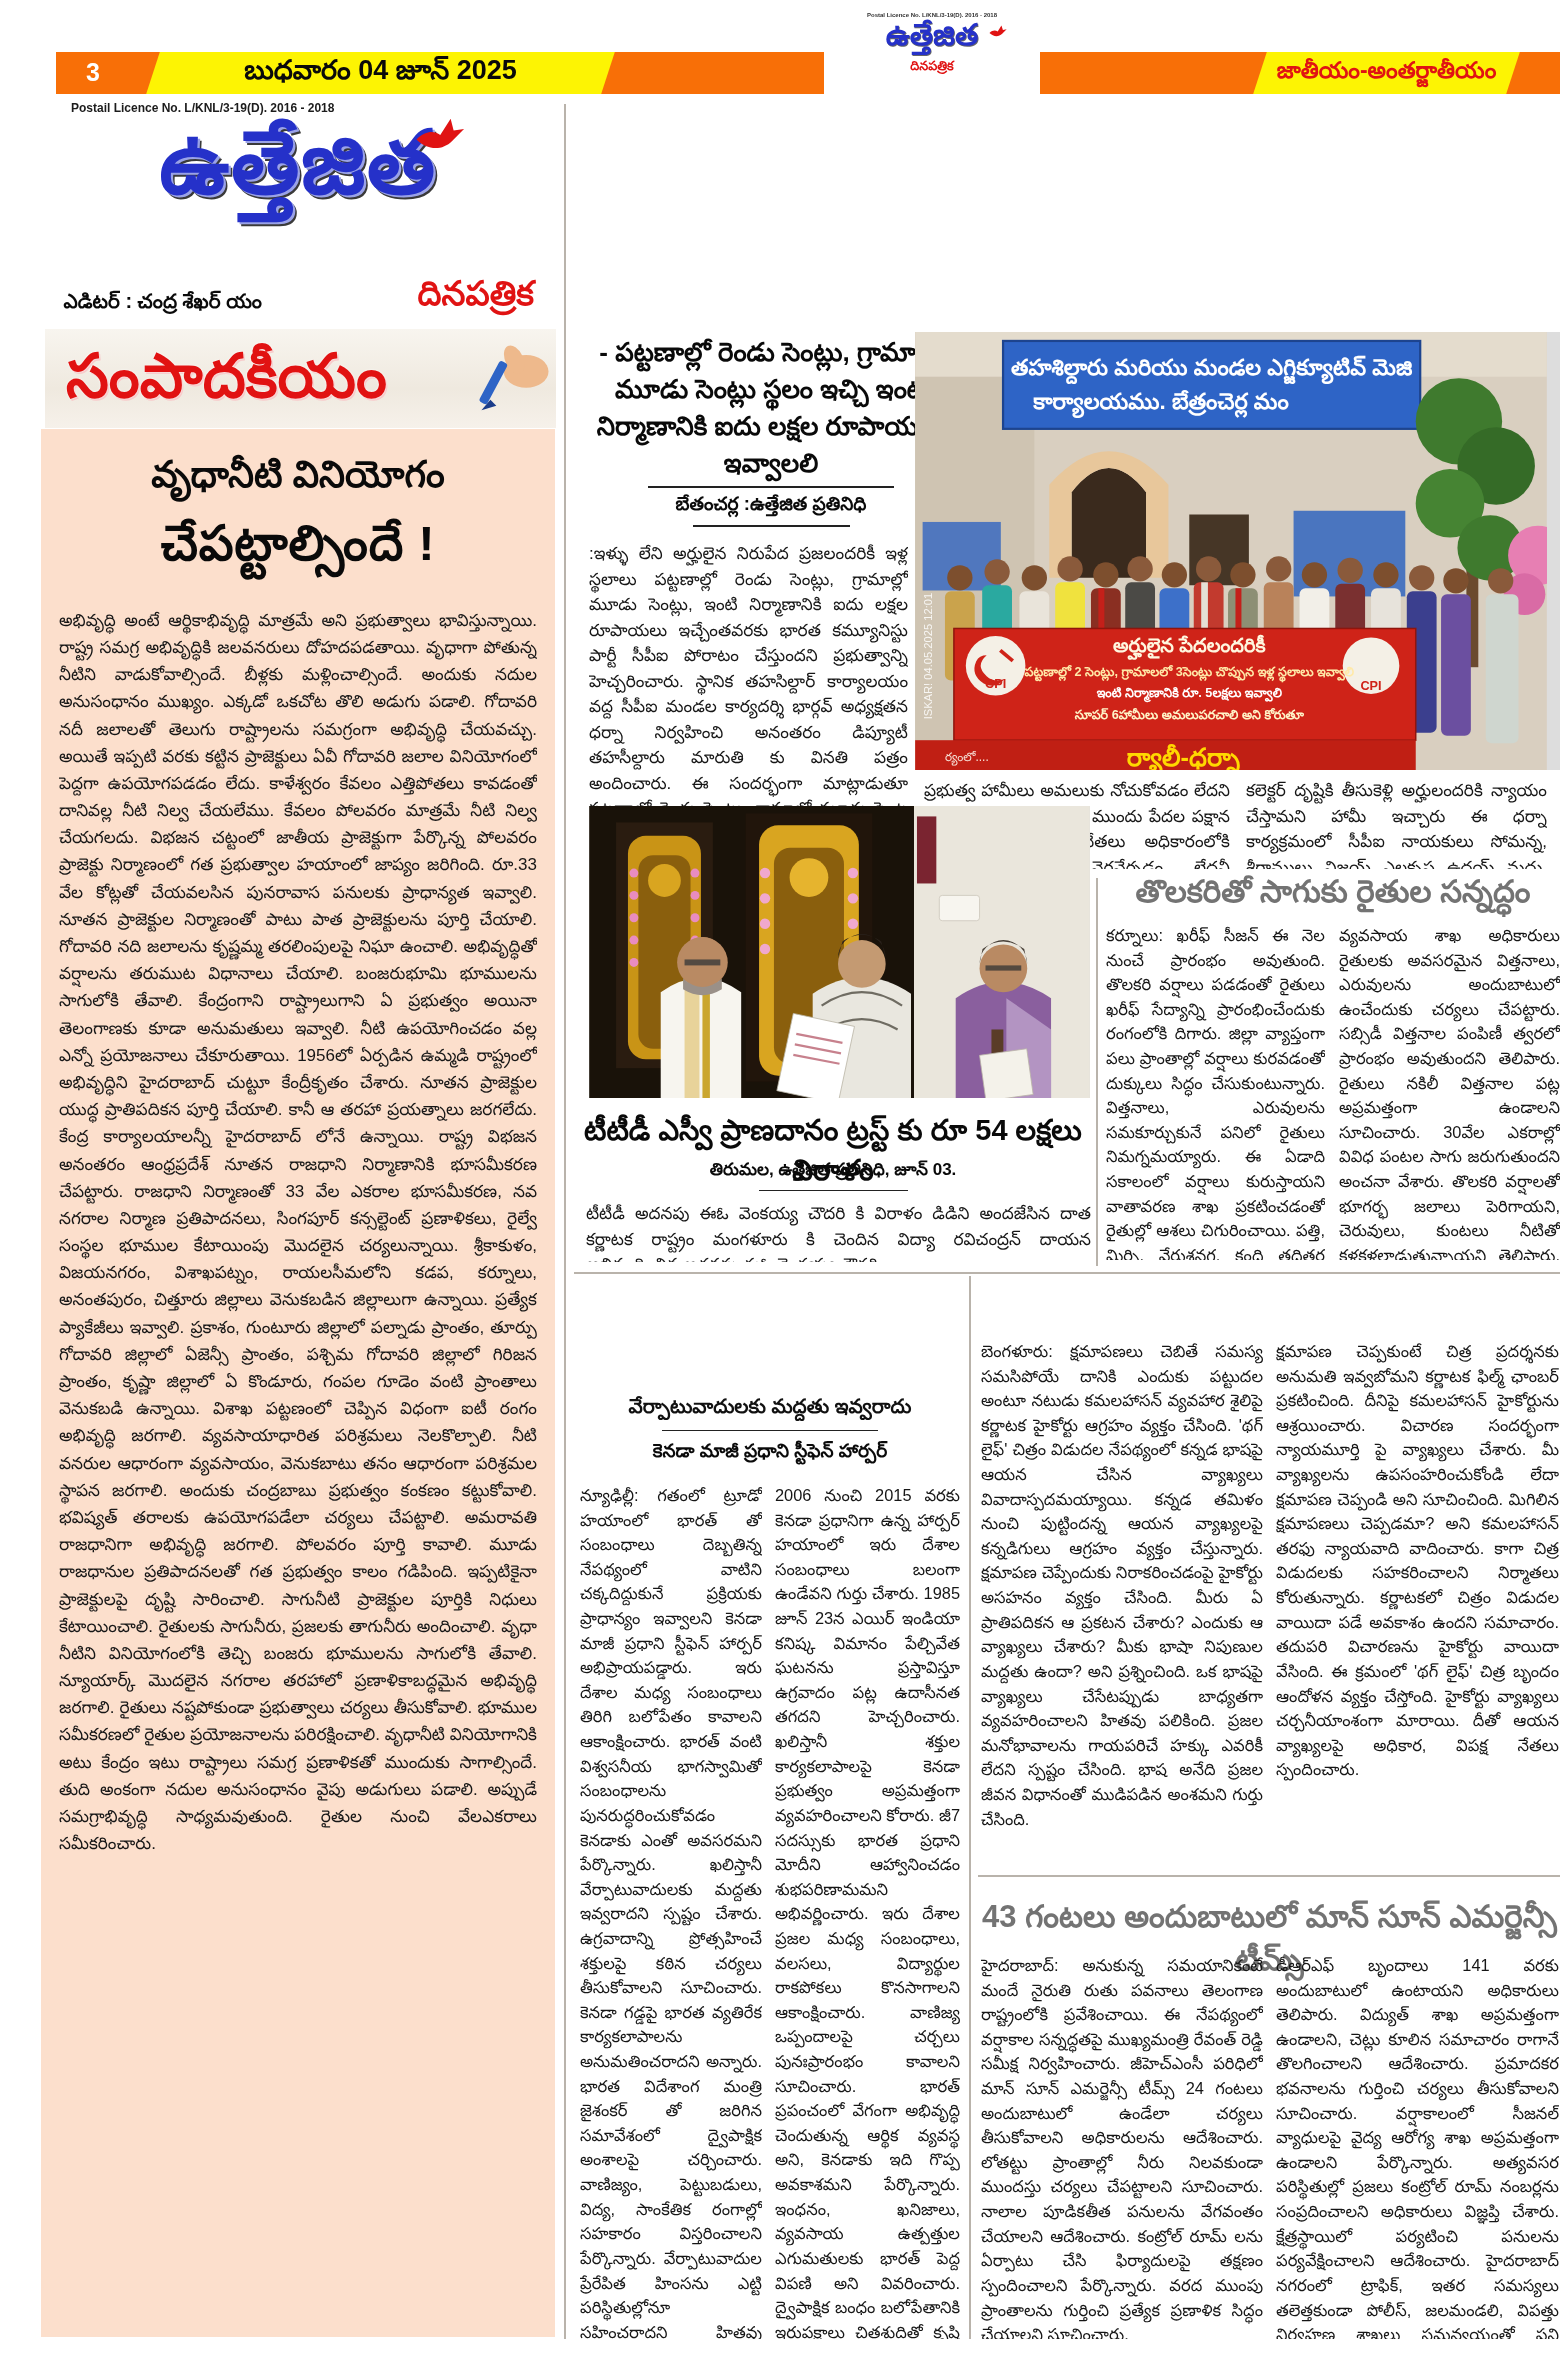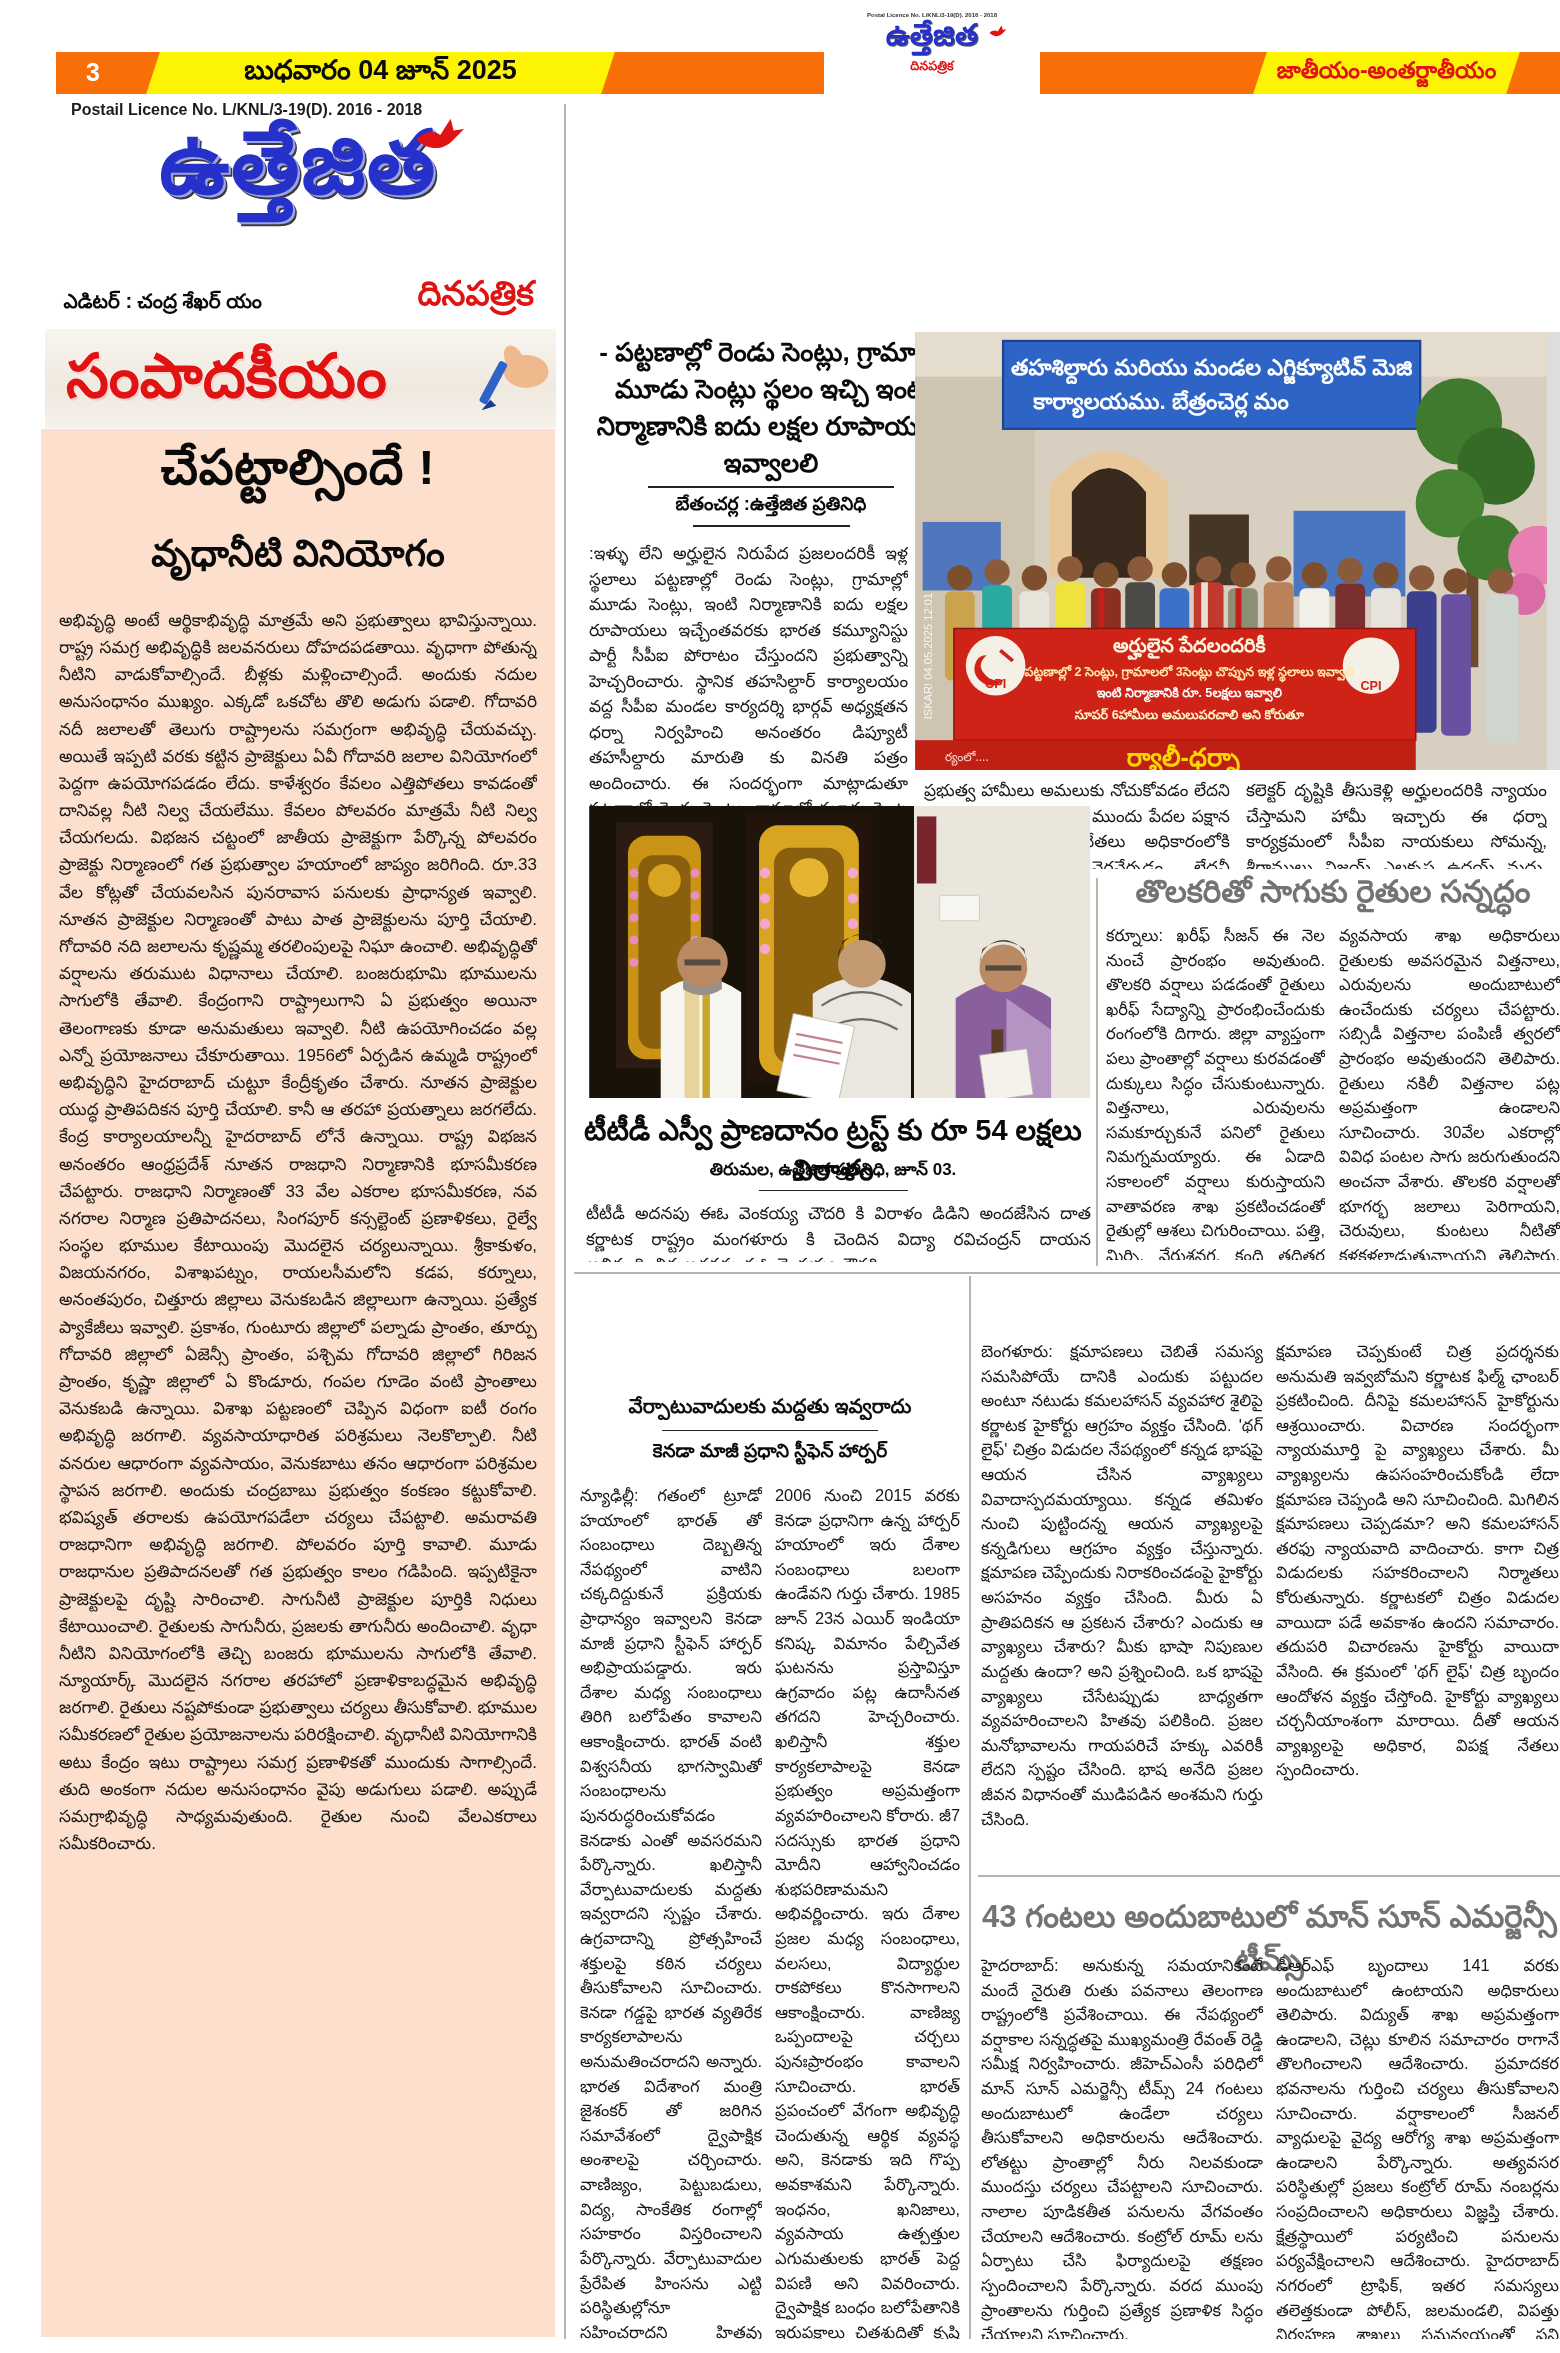--- a/index.html
+++ b/index.html
@@ -13,21 +13,21 @@
   .hdiv{background:#b9b3ab;height:1.5px;}
   
   .topbar{background:#f86f07;}
   .yellowband{background:#fdf403;transform:skewX(-18deg);}
   .yellowband .inner{transform:skewX(18deg);width:100%;height:100%;
      display:flex;align-items:center;justify-content:center;}
   .pagenum{color:#fff;font-weight:bold;font-size:25px;}
   .datetxt{font-weight:bold;font-size:27px;color:#0a0a0a;}
   .righttag{font-weight:bold;font-size:23px;color:#e01313;}
   
-  .postal{font-weight:bold;font-size:16px;color:#1c1c1c;}
+  .postal{font-weight:bold;font-size:12px;color:#1c1c1c;}
   .biglogo{font-size:88px;font-weight:900;color:#2531c9;letter-spacing:1.5px;
      text-shadow:2.2px 2.2px 0 #9aa2e8, 3.7px 3.7px 0 #3a3a3a;}
   .minilogo{font-size:30px;font-weight:900;color:#2531c9;text-shadow:0.7px 0.7px 0 #666;}
   .editorline{font-weight:bold;font-size:20px;color:#0a0a0a;}
   .dina{color:#e01313;font-weight:900;}
   .sampadaka-bg{background:linear-gradient(180deg,#f8f5ef 0%,#efe9df 60%,#f6f1ea 100%);}
   .sampadaka{color:#e11212;font-weight:900;font-size:61px;
      text-shadow:0 0 2.2px #ffffff,1.5px 1.5px 0 #f7c9c9;}
   .peach{background:#fcdfcc;}
   .edhead1{font-size:37px;font-weight:800;color:#0a0a0a;}
@@ -98,22 +98,22 @@
       <svg width="82" height="86" viewBox="0 0 110 115">
         <ellipse cx="78" cy="46" rx="30" ry="22" fill="#eeb98c"></ellipse>
         <ellipse cx="62" cy="30" rx="12" ry="20" fill="#eeb98c" transform="rotate(-25 62 30)"></ellipse>
         <rect x="28" y="30" width="12" height="62" rx="4" fill="#2e64c6" transform="rotate(28 34 61)"></rect>
         <path d="M18 98 L30 84 L38 92 Z" fill="#1a3c8a"></path>
       </svg>
     </span>
   </div>
 
   <div class="abs peach" style="left:41px;top:429px;width:514px;height:1908px;">
+    <div class="ctr edhead1" style="margin-top:25px;">వృధానీటి వినియోగం</div>
     <div class="ctr edhead2" style="margin-top:10.4px;">చేపట్టాల్సిందే !</div>
-    <div class="ctr edhead1" style="margin-top:25px;">వృధానీటి వినియోగం</div>
     <div class="just edbody" style="margin:22.4px 18px 0 18px;height:1737px;">అభివృద్ధి అంటే ఆర్థికాభివృద్ధి మాత్రమే అని ప్రభుత్వాలు భావిస్తున్నాయి. రాష్ట్ర సమగ్ర అభివృద్ధికి జలవనరులు దోహదపడతాయి. వృధాగా పోతున్న నీటిని వాడుకోవాల్సిందే. బీళ్లకు మళ్లించాల్సిందే. అందుకు నదుల అనుసంధానం ముఖ్యం. ఎక్కడో ఒకచోట తొలి అడుగు పడాలి. గోదావరి నదీ జలాలతో తెలుగు రాష్ట్రాలను సమగ్రంగా అభివృద్ధి చేయవచ్చు. అయితే ఇప్పటి వరకు కట్టిన ప్రాజెక్టులు ఏవీ గోదావరి జలాల వినియోగంలో పెద్దగా ఉపయోగపడడం లేదు. కాళేశ్వరం కేవలం ఎత్తిపోతలు కావడంతో దానివల్ల నీటి నిల్వ చేయలేము. కేవలం పోలవరం మాత్రమే నీటి నిల్వ చేయగలదు. విభజన చట్టంలో జాతీయ ప్రాజెక్టుగా పేర్కొన్న పోలవరం ప్రాజెక్టు నిర్మాణంలో గత ప్రభుత్వాల హయాంలో జాప్యం జరిగింది. రూ.33 వేల కోట్లతో చేయవలసిన పునరావాస పనులకు ప్రాధాన్యత ఇవ్వాలి. నూతన ప్రాజెక్టుల నిర్మాణంతో పాటు పాత ప్రాజెక్టులను పూర్తి చేయాలి. గోదావరి నది జలాలను కృష్ణమ్మ తరలింపులపై నిఘా ఉంచాలి. అభివృద్ధితో వర్షాలను తరుముట విధానాలు చేయాలి. బంజరుభూమి భూములను సాగులోకి తేవాలి. కేంద్రంగాని రాష్ట్రాలుగాని ఏ ప్రభుత్వం అయినా తెలంగాణకు కూడా అనుమతులు ఇవ్వాలి. నీటి ఉపయోగించడం వల్ల ఎన్నో ప్రయోజనాలు చేకూరుతాయి. 1956లో ఏర్పడిన ఉమ్మడి రాష్ట్రంలో అభివృద్ధిని హైదరాబాద్ చుట్టూ కేంద్రీకృతం చేశారు. నూతన ప్రాజెక్టుల యుద్ధ ప్రాతిపదికన పూర్తి చేయాలి. కానీ ఆ తరహా ప్రయత్నాలు జరగలేదు. కేంద్ర కార్యాలయాలన్నీ హైదరాబాద్ లోనే ఉన్నాయి. రాష్ట్ర విభజన అనంతరం ఆంధ్రప్రదేశ్ నూతన రాజధాని నిర్మాణానికి భూసమీకరణ చేపట్టారు. రాజధాని నిర్మాణంతో 33 వేల ఎకరాల భూసమీకరణ, నవ నగరాల నిర్మాణ ప్రతిపాదనలు, సింగపూర్ కన్సల్టెంట్ ప్రణాళికలు, రైల్వే సంస్థల భూముల కేటాయింపు మొదలైన చర్యలున్నాయి. శ్రీకాకుళం, విజయనగరం, విశాఖపట్నం, రాయలసీమలోని కడప, కర్నూలు, అనంతపురం, చిత్తూరు జిల్లాలు వెనుకబడిన జిల్లాలుగా ఉన్నాయి. ప్రత్యేక ప్యాకేజీలు ఇవ్వాలి. ప్రకాశం, గుంటూరు జిల్లాలో పల్నాడు ప్రాంతం, తూర్పు గోదావరి జిల్లాలో ఏజెన్సీ ప్రాంతం, పశ్చిమ గోదావరి జిల్లాలో గిరిజన ప్రాంతం, కృష్ణా జిల్లాలో ఏ కొండూరు, గంపల గూడెం వంటి ప్రాంతాలు వెనుకబడి ఉన్నాయి. విశాఖ పట్టణంలో చెప్పిన విధంగా ఐటీ రంగం అభివృద్ధి జరగాలి. వ్యవసాయాధారిత పరిశ్రమలు నెలకొల్పాలి. నీటి వనరుల ఆధారంగా వ్యవసాయం, వెనుకబాటు తనం ఆధారంగా పరిశ్రమల స్థాపన జరగాలి. అందుకు చంద్రబాబు ప్రభుత్వం కంకణం కట్టుకోవాలి. భవిష్యత్ తరాలకు ఉపయోగపడేలా చర్యలు చేపట్టాలి. అమరావతి రాజధానిగా అభివృద్ధి జరగాలి. పోలవరం పూర్తి కావాలి. మూడు రాజధానుల ప్రతిపాదనలతో గత ప్రభుత్వం కాలం గడిపింది. ఇప్పటికైనా ప్రాజెక్టులపై దృష్టి సారించాలి. సాగునీటి ప్రాజెక్టుల పూర్తికి నిధులు కేటాయించాలి. రైతులకు సాగునీరు, ప్రజలకు తాగునీరు అందించాలి. వృధా నీటిని వినియోగంలోకి తెచ్చి బంజరు భూములను సాగులోకి తేవాలి. న్యూయార్క్ మొదలైన నగరాల తరహాలో ప్రణాళికాబద్ధమైన అభివృద్ధి జరగాలి. రైతులు నష్టపోకుండా ప్రభుత్వాలు చర్యలు తీసుకోవాలి. భూముల సమీకరణలో రైతుల ప్రయోజనాలను పరిరక్షించాలి. వృధానీటి వినియోగానికి అటు కేంద్రం ఇటు రాష్ట్రాలు సమగ్ర ప్రణాళికతో ముందుకు సాగాల్సిందే. తుది అంకంగా నదుల అనుసంధానం వైపు అడుగులు పడాలి. అప్పుడే సమగ్రాభివృద్ధి సాధ్యమవుతుంది. రైతుల నుంచి వేలఎకరాలు సమీకరించారు.</div>
   </div>
 
   <div class="abs vdiv" style="left:564px;top:104px;height:2235px;"></div>
 
 
   <div class="abs ctr subhead" style="left:596px;top:334px;width:350px;">- పట్టణాల్లో రెండు సెంట్లు, గ్రామాల్లో మూడు సెంట్లు స్థలం ఇచ్చి ఇంటి నిర్మాణానికి ఐదు లక్షల రూపాయలు ఇవ్వాలలి</div>
   <div class="abs rule" style="left:648px;top:486px;width:246px;"></div>
   <div class="abs ctr byline" style="left:596px;top:493px;width:350px;">బేతంచర్ల :ఉత్తేజిత ప్రతినిధి</div>
   <div class="abs rule" style="left:693px;top:525px;width:157px;"></div>

